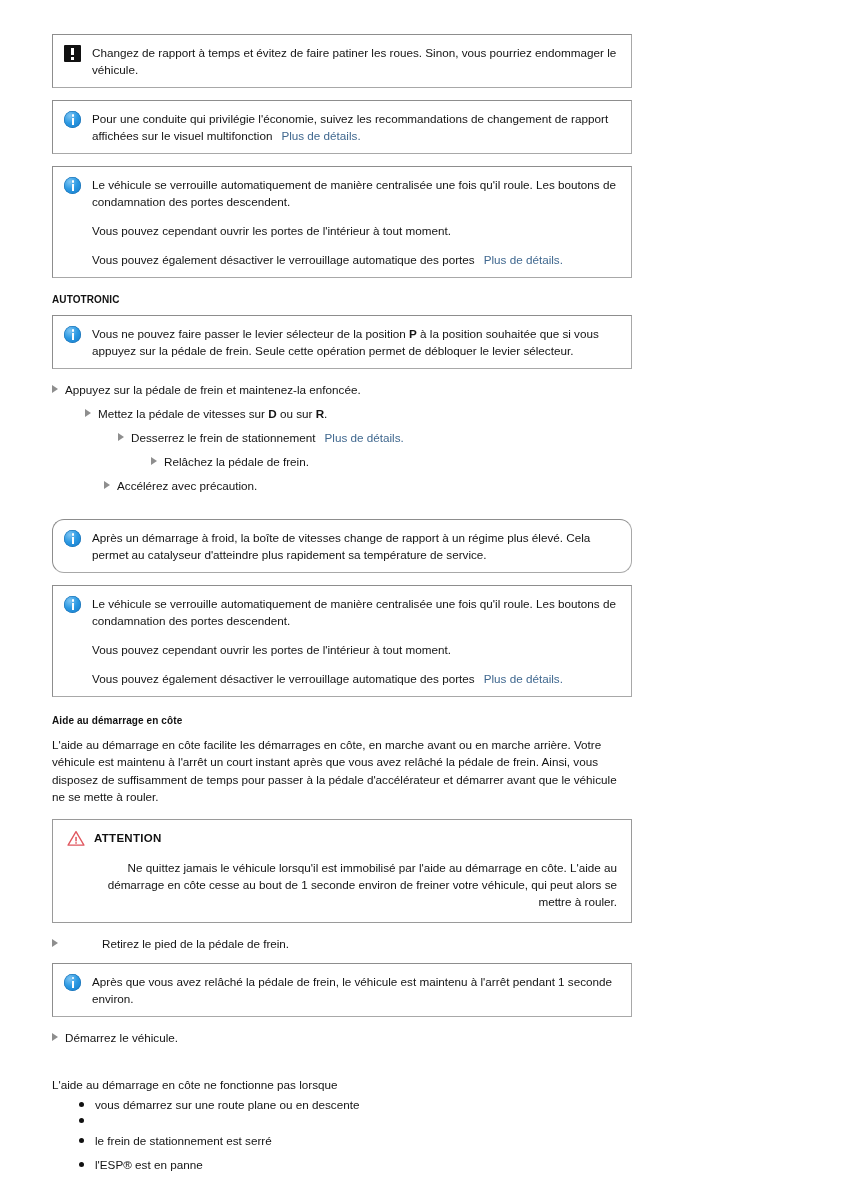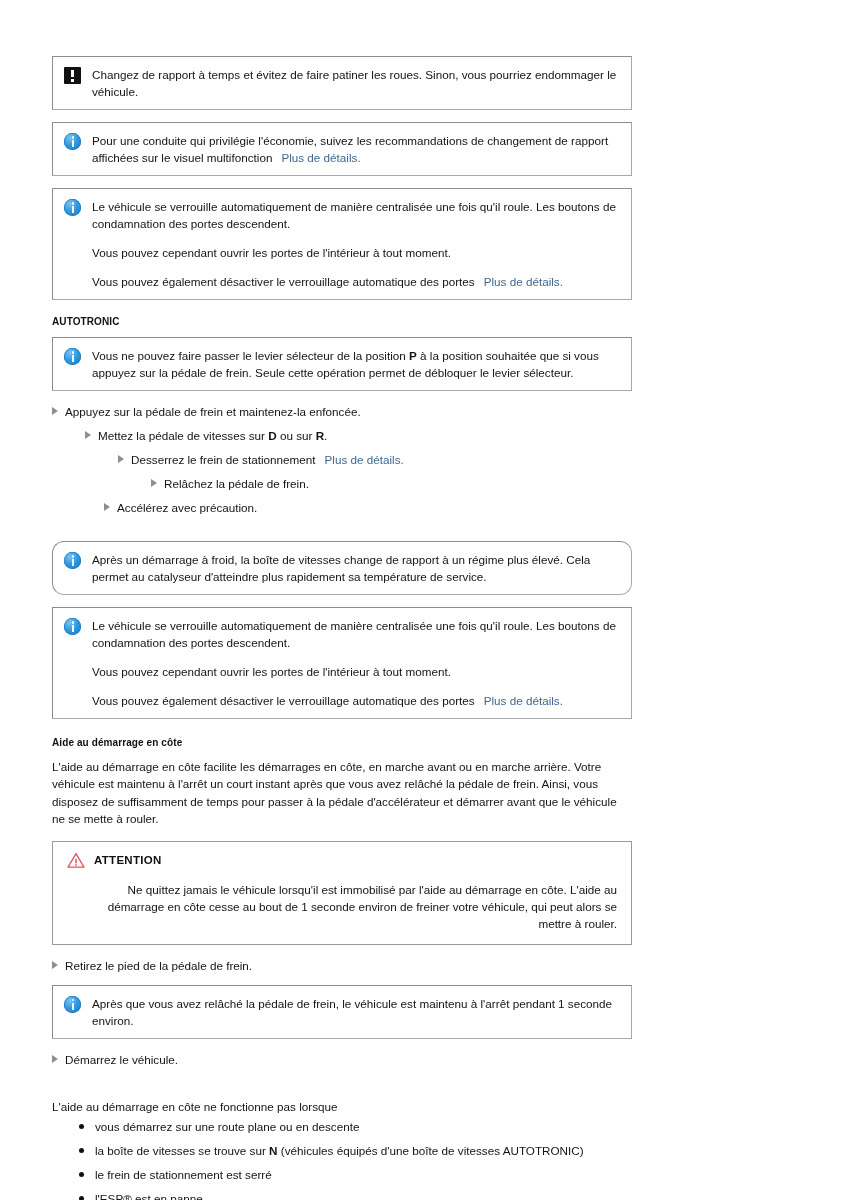--- a/index.html
+++ b/index.html
@@ -12,21 +12,21 @@
     height: 1200px;
     font-family: "Liberation Sans", sans-serif;
     color: #1a1a1a;
     -webkit-font-smoothing: antialiased;
   }
   .page {
     position: relative;
     width: 684px;
     height: 1200px;
     box-sizing: border-box;
-    padding: 56px 52px 0 52px;
+    padding: 34px 52px 0 52px;
     overflow: hidden;
   }
 
   
   .box {
     box-sizing: border-box;
     border: 1px solid #9a9a9a;
     border-top-color: #8d8d8d;
     border-left-color: #8d8d8d;
     border-right-color: #a8a8a8;
@@ -193,21 +193,21 @@
     border-top: 4.5px solid transparent;
     border-bottom: 4.5px solid transparent;
   }
   .ind0 { margin-left: 0; }
   .ind1 { margin-left: 33px; }
   .ind2 { margin-left: 66px; }
   .ind3 { margin-left: 99px; }
   .ind4 { margin-left: 52px; }
 
   
-  .step.loose { margin-bottom: 11px; }
+  .step.loose { margin-bottom: 11px; gap: 37px; }
 
   
   .bullets {
     margin: 3px 0 0 0;
     padding: 0;
     list-style: none;
   }
   .bullets li {
     display: flex;
     align-items: baseline;
@@ -363,21 +363,20 @@
 
   <p class="para" style="margin-top:30px; margin-bottom:0;">L'aide au démarrage en côte ne fonctionne pas lorsque</p>
 
   <ul class="bullets">
     <li>
       <span class="dot"></span>
       <span>vous démarrez sur une route plane ou en descente</span>
     </li>
     <li>
       <span class="dot"></span>
-      <span><span>la boîte de vitesses se trouve sur</span> <b class="gear">N</b> <span>(véhicules équipés d'une boîte de vitesses AUTOTRONIC)</span></span>
     </li>
     <li>
       <span class="dot"></span>
       <span>le frein de stationnement est serré</span>
     </li>
     <li>
       <span class="dot"></span>
       <span>l'ESP® est en panne</span>
     </li>
   </ul>

